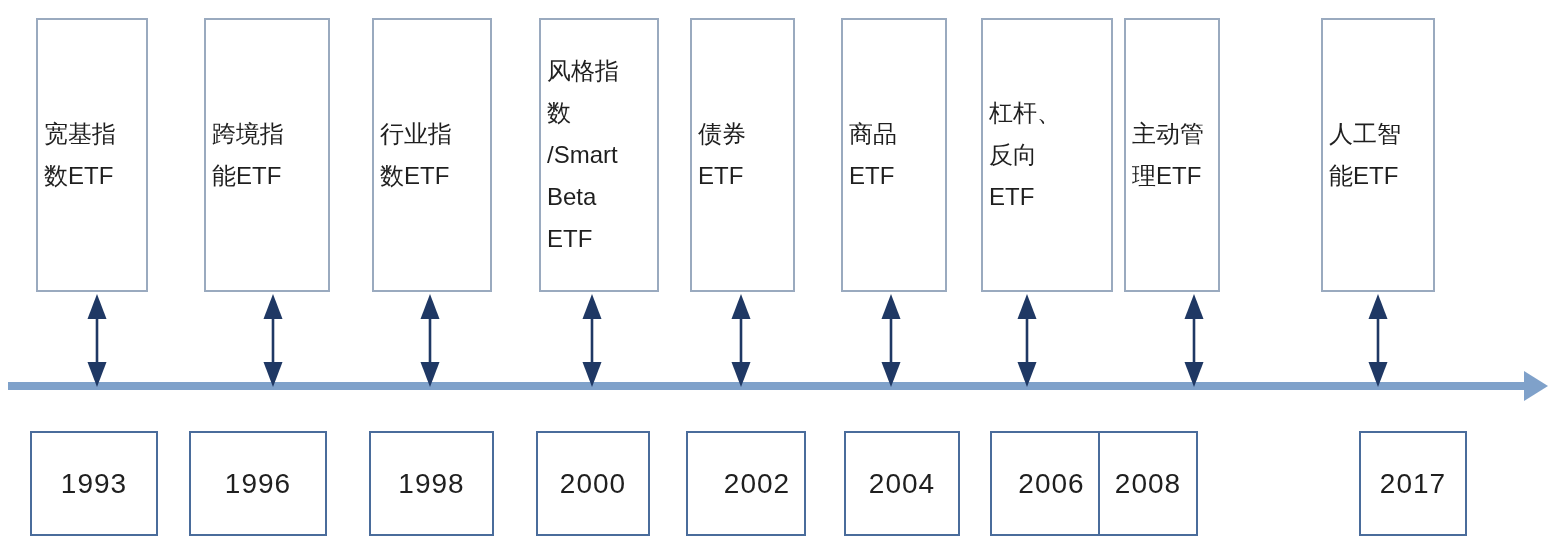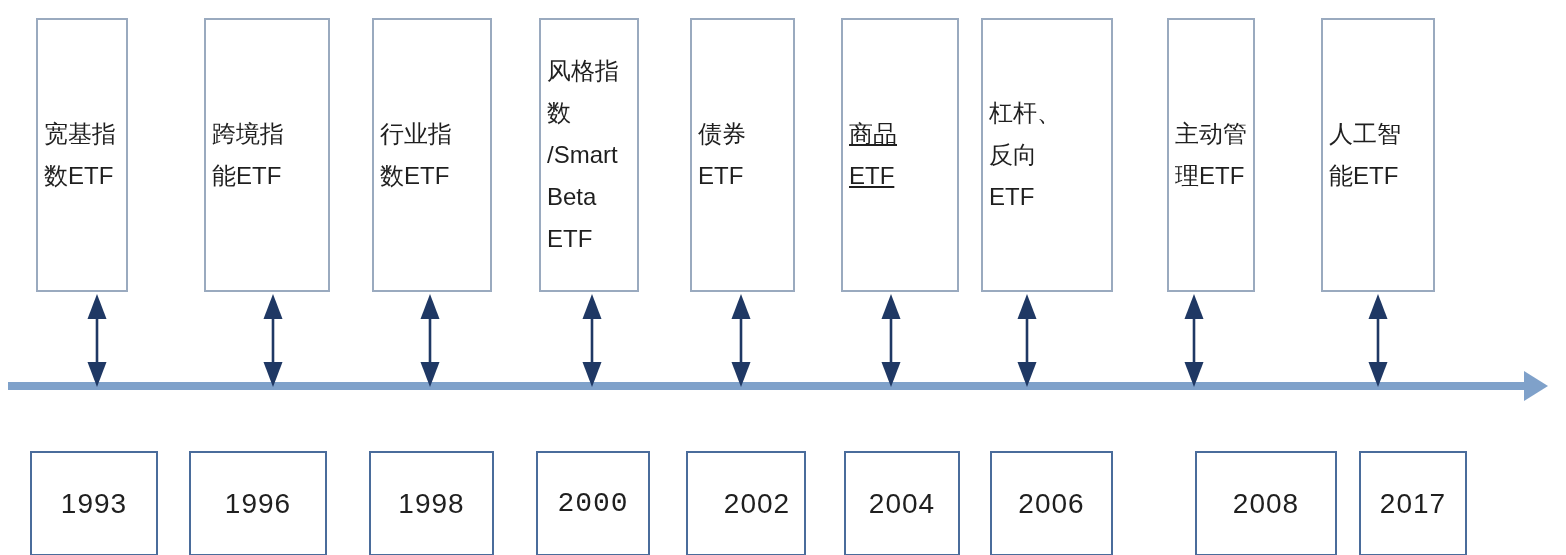--- a/index.html
+++ b/index.html
@@ -71,33 +71,32 @@
   .ybox {
     position: absolute;
     top: 431px;
     height: 105px;
     box-sizing: border-box;
     border: 2px solid var(--year-box-border);
     background: #ffffff;
     display: flex;
     align-items: center;
     justify-content: center;
-    margin-top: 20px;
   }
   .ybox .yr { font-size: 28px; letter-spacing: 1px; }
 
   
-  .e1 .tbox { left: 36px;   width: 92px; }  .e1 .varrow { left: 85px;  }  .e1 .ybox { left: 30px;   width: 128px; }
+  .e1 .tbox { left: 36px;   width: 112px; }  .e1 .varrow { left: 85px;  }  .e1 .ybox { left: 30px;   width: 128px; }
   .e2 .tbox { left: 204px;  width: 126px; }  .e2 .varrow { left: 261px; }  .e2 .ybox { left: 189px;  width: 138px; }
   .e3 .tbox { left: 372px;  width: 120px; }  .e3 .varrow { left: 418px; }  .e3 .ybox { left: 369px;  width: 125px; }
-  .e4 .tbox { left: 539px;  width: 100px; }  .e4 .varrow { left: 580px; }  .e4 .ybox { left: 536px;  width: 114px; font-family: Liberation Mono, monospace; }
+  .e4 .tbox { left: 539px;  width: 120px; }  .e4 .varrow { left: 580px; }  .e4 .ybox { left: 536px;  width: 114px; }
   .e5 .tbox { left: 690px;  width: 105px; }  .e5 .varrow { left: 729px; }  .e5 .ybox { left: 686px;  width: 120px; padding-left: 22px; }
-  .e6 .tbox { left: 841px;  width: 118px; text-decoration: underline; }  .e6 .varrow { left: 879px; }  .e6 .ybox { left: 844px;  width: 116px; }
+  .e6 .tbox { left: 841px;  width: 106px; }  .e6 .varrow { left: 879px; }  .e6 .ybox { left: 844px;  width: 116px; }
   .e7 .tbox { left: 981px;  width: 132px; }  .e7 .varrow { left: 1015px;}  .e7 .ybox { left: 990px;  width: 123px; }
-  .e8 .tbox { left: 1124px; width: 88px; margin-left: 43px; }  .e8 .varrow { left: 1182px;}  .e8 .ybox { left: 1195px; width: 142px; }
+  .e8 .tbox { left: 1124px; width: 96px; }  .e8 .varrow { left: 1182px;}  .e8 .ybox { left: 1098px; width: 100px; }
   .e9 .tbox { left: 1313px; width: 114px; margin-left: 8px; }  .e9 .varrow { left: 1366px;}  .e9 .ybox { left: 1359px; width: 108px; }
 </style>
 </head>
 <body>
 
 <div class="canvas">
 
   <div class="axis"></div>
   <div class="axis-head"></div>
 

